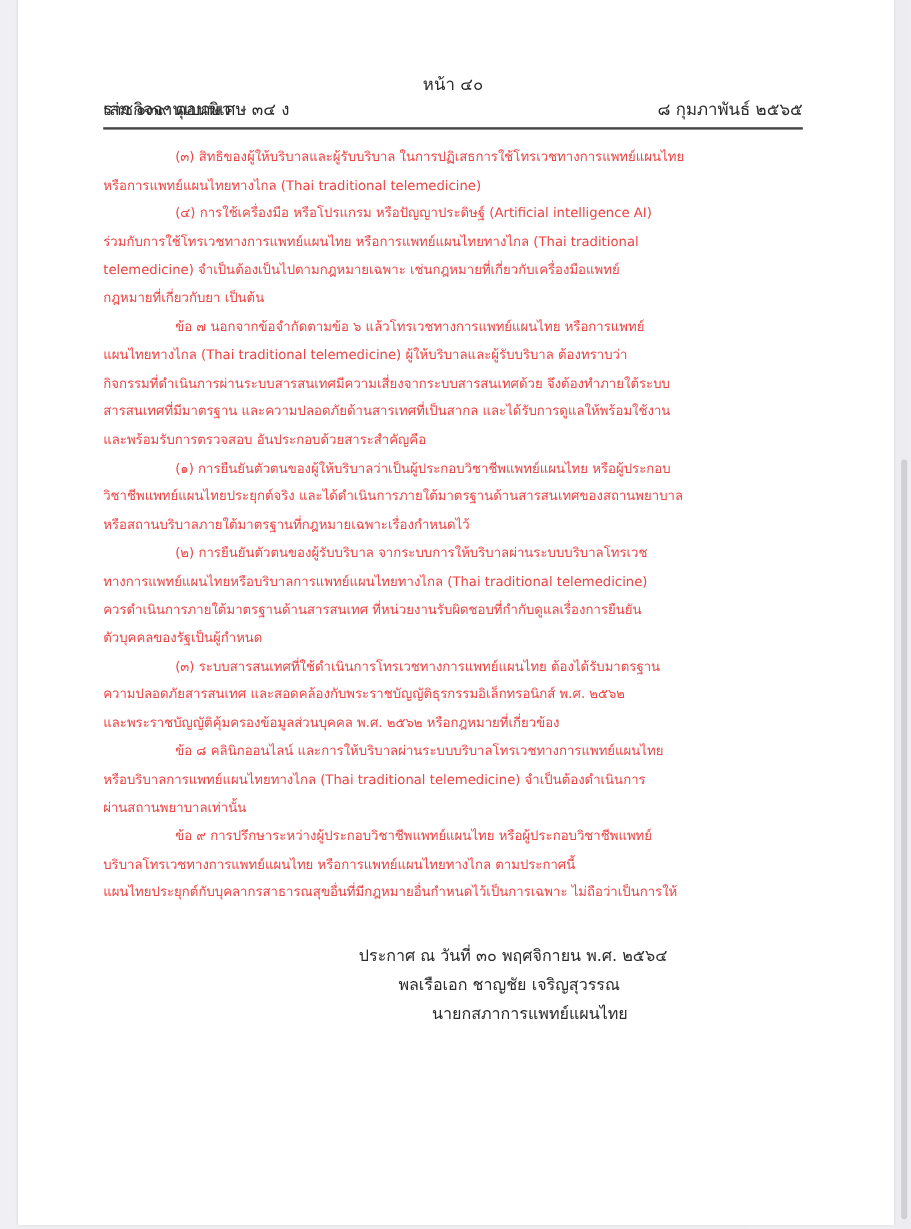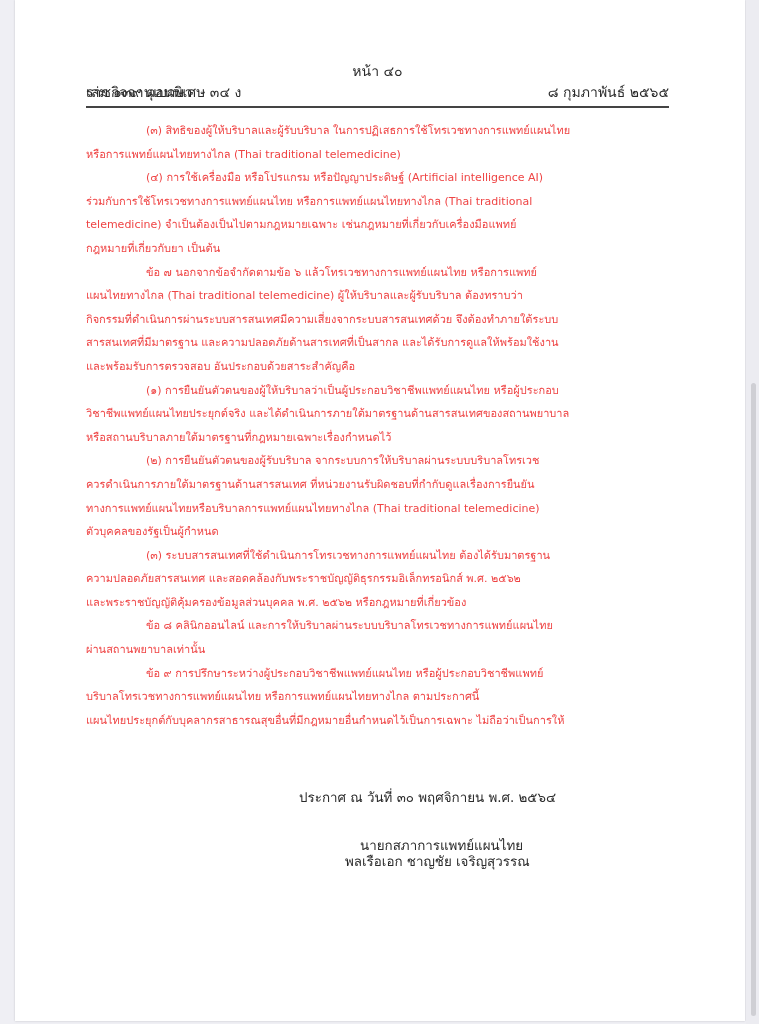--- a/index.html
+++ b/index.html
@@ -137,43 +137,44 @@
         <span class="line">สารสนเทศที่มีมาตรฐาน  และความปลอดภัยด้านสารเทศที่เป็นสากล  และได้รับการดูแลให้พร้อมใช้งาน</span>
         <span class="line">และพร้อมรับการตรวจสอบ  อันประกอบด้วยสาระสำคัญคือ</span>
       </div>
       <div class="para">
         <span class="line first">(๑)  การยืนยันตัวตนของผู้ให้บริบาลว่าเป็นผู้ประกอบวิชาชีพแพทย์แผนไทย  หรือผู้ประกอบ</span>
         <span class="line">วิชาชีพแพทย์แผนไทยประยุกต์จริง  และได้ดำเนินการภายใต้มาตรฐานด้านสารสนเทศของสถานพยาบาล</span>
         <span class="line">หรือสถานบริบาลภายใต้มาตรฐานที่กฎหมายเฉพาะเรื่องกำหนดไว้</span>
       </div>
       <div class="para">
         <span class="line first">(๒)  การยืนยันตัวตนของผู้รับบริบาล  จากระบบการให้บริบาลผ่านระบบบริบาลโทรเวช</span>
+        <span class="line">ทางการแพทย์แผนไทยหรือบริบาลการแพทย์แผนไทยทางไกล  (Thai traditional telemedicine)</span>
         <span class="line">ควรดำเนินการภายใต้มาตรฐานด้านสารสนเทศ  ที่หน่วยงานรับผิดชอบที่กำกับดูแลเรื่องการยืนยัน</span>
-        <span class="line">ทางการแพทย์แผนไทยหรือบริบาลการแพทย์แผนไทยทางไกล  (Thai traditional telemedicine)</span>
         <span class="line">ตัวบุคคลของรัฐเป็นผู้กำหนด</span>
       </div>
       <div class="para">
         <span class="line first">(๓)  ระบบสารสนเทศที่ใช้ดำเนินการโทรเวชทางการแพทย์แผนไทย  ต้องได้รับมาตรฐาน</span>
         <span class="line">ความปลอดภัยสารสนเทศ  และสอดคล้องกับพระราชบัญญัติธุรกรรมอิเล็กทรอนิกส์  พ.ศ.  ๒๕๖๒</span>
         <span class="line">และพระราชบัญญัติคุ้มครองข้อมูลส่วนบุคคล  พ.ศ.  ๒๕๖๒  หรือกฎหมายที่เกี่ยวข้อง</span>
       </div>
       <div class="para">
         <span class="line first">ข้อ  ๘  คลินิกออนไลน์  และการให้บริบาลผ่านระบบบริบาลโทรเวชทางการแพทย์แผนไทย</span>
+        <span class="line">หรือบริบาลการแพทย์แผนไทยทางไกล  (Thai traditional telemedicine) จำเป็นต้องดำเนินการ</span>
         <span class="line">ผ่านสถานพยาบาลเท่านั้น</span>
       </div>
       <div class="para">
         <span class="line first">ข้อ  ๙  การปรึกษาระหว่างผู้ประกอบวิชาชีพแพทย์แผนไทย  หรือผู้ประกอบวิชาชีพแพทย์</span>
         <span class="line">บริบาลโทรเวชทางการแพทย์แผนไทย  หรือการแพทย์แผนไทยทางไกล  ตามประกาศนี้</span>
         <span class="line">แผนไทยประยุกต์กับบุคลากรสาธารณสุขอื่นที่มีกฎหมายอื่นกำหนดไว้เป็นการเฉพาะ  ไม่ถือว่าเป็นการให้</span>
       </div>
     </div>
 
     <div class="signature">
       <span class="sig-line" style="left:284px; top:0;">ประกาศ  ณ  วันที่  ๓๐  พฤศจิกายน  พ.ศ.  ๒๕๖๔</span>
-      <span class="sig-line" style="left:330px; top:24px;margin-top:40px;">พลเรือเอก ชาญชัย  เจริญสุวรรณ</span>
+      <span class="sig-line" style="left:317px; top:24px;">พลเรือเอก ชาญชัย  เจริญสุวรรณ</span>
       <span class="sig-line" style="left:345px; top:48px;">นายกสภาการแพทย์แผนไทย</span>
     </div>
 
   </div>
 
   <div class="scroll-gutter"></div>
   <div class="scroll-thumb"></div>
 </div>
 
 </body></html>

